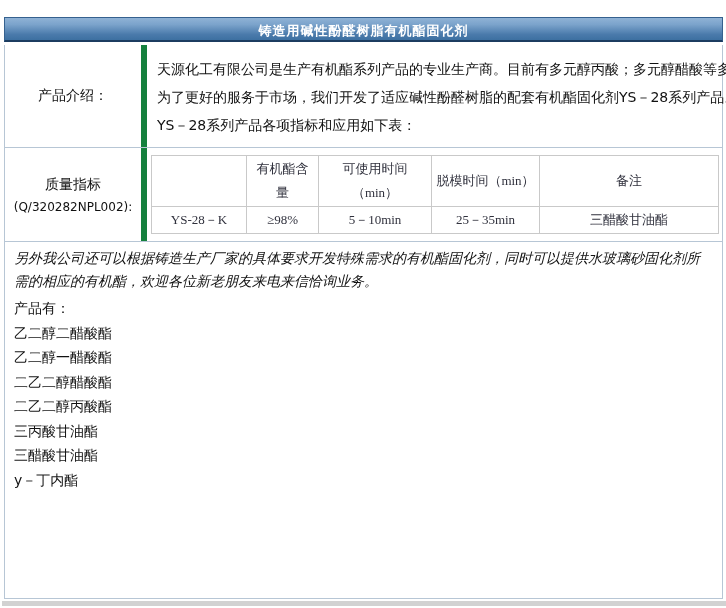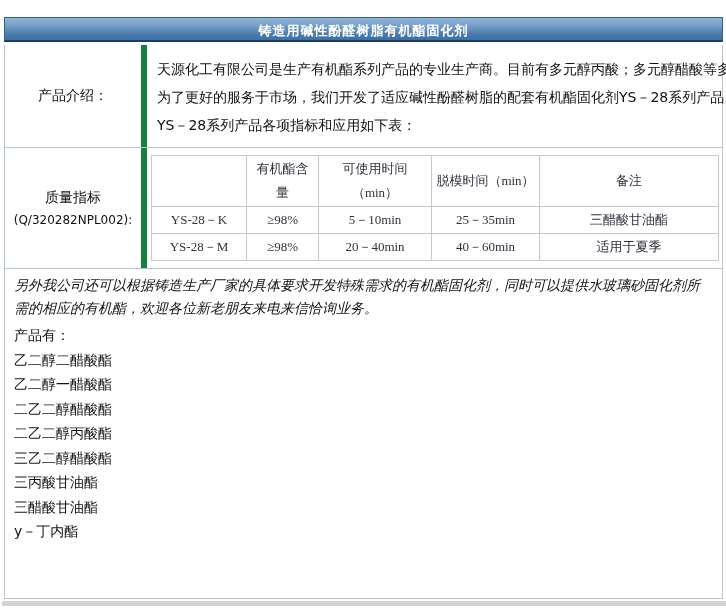--- a/index.html
+++ b/index.html
@@ -116,40 +116,32 @@
               <td>脱模时间（min）</td>
               <td>备注</td>
             </tr>
             <tr>
               <td>YS-28－K</td>
               <td>≥98%</td>
               <td>5－10min</td>
               <td>25－35min</td>
               <td>三醋酸甘油酯</td>
             </tr>
-            <tr>
-              <td>YS-28－M</td>
-              <td>≥98%</td>
-              <td>20－40min</td>
-              <td>40－60min</td>
-              <td>适用于夏季</td>
-            </tr>
           </tbody>
         </table>
       </div>
     </div>
 
     <div class="footer-area">
       <div class="para">另外我公司还可以根据铸造生产厂家的具体要求开发特殊需求的有机酯固化剂，同时可以提供水玻璃砂固化剂所需的相应的有机酯，欢迎各位新老朋友来电来信恰询业务。</div>
       <div class="list-line">产品有：</div>
       <div class="list-line">乙二醇二醋酸酯</div>
       <div class="list-line">乙二醇一醋酸酯</div>
       <div class="list-line">二乙二醇醋酸酯</div>
       <div class="list-line">二乙二醇丙酸酯</div>
-      <div class="list-line">三乙二醇醋酸酯</div>
       <div class="list-line">三丙酸甘油酯</div>
       <div class="list-line">三醋酸甘油酯</div>
       <div class="list-line">y－丁内酯</div>
 
     </div>
 
   </div>
 
   <div class="bottom-strip"></div>
 

